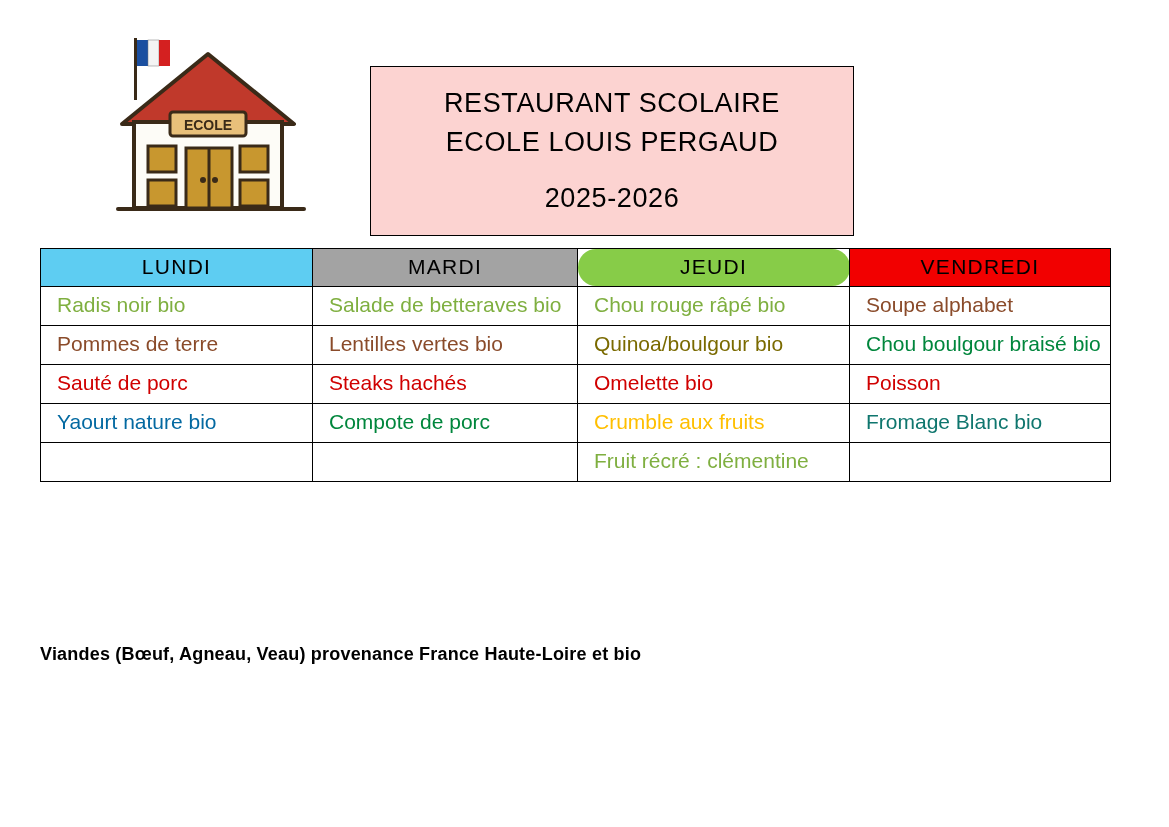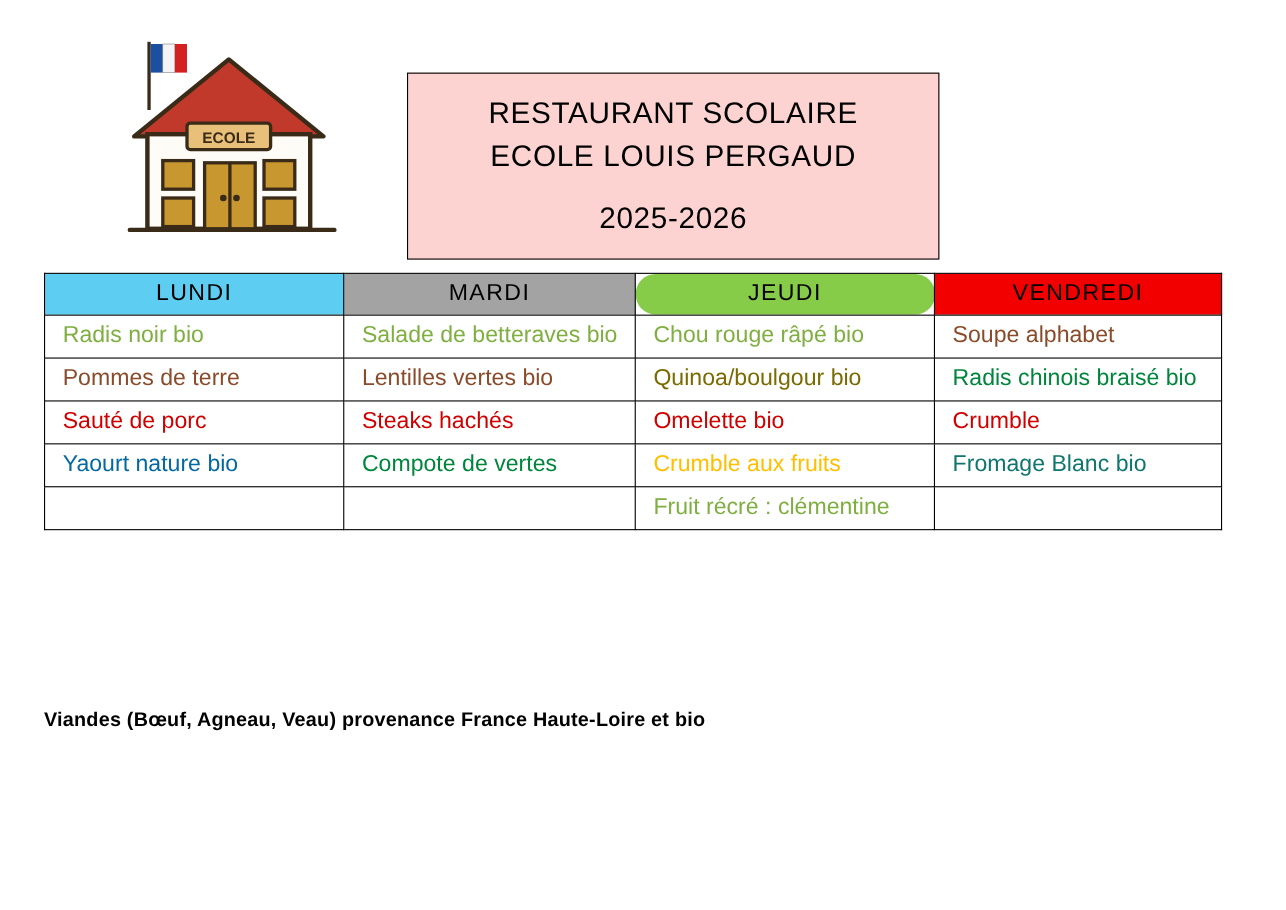--- a/index.html
+++ b/index.html
@@ -159,31 +159,31 @@
     <tr>
       <td style="color: rgb(127, 175, 64);">Radis noir bio</td>
       <td style="color: rgb(127, 175, 64);">Salade de betteraves bio</td>
       <td style="color: rgb(127, 175, 64);">Chou rouge râpé bio</td>
       <td style="color: rgb(138, 75, 42);">Soupe alphabet</td>
     </tr>
     <tr>
       <td style="color: rgb(138, 75, 42);">Pommes de terre</td>
       <td style="color: rgb(138, 75, 42);">Lentilles vertes bio</td>
       <td style="color: rgb(122, 106, 0);">Quinoa/boulgour bio</td>
-      <td style="color: rgb(0, 134, 60);">Radis chinois braisé bio</td>
+      <td style="color: rgb(0, 134, 60);">Chou boulgour braisé bio</td>
     </tr>
     <tr>
       <td style="color: rgb(208, 0, 0);">Sauté de porc</td>
       <td style="color: rgb(208, 0, 0);">Steaks hachés</td>
       <td style="color: rgb(208, 0, 0);">Omelette bio</td>
-      <td style="color: rgb(208, 0, 0);">Crumble</td>
+      <td style="color: rgb(208, 0, 0);">Poisson</td>
     </tr>
     <tr>
       <td style="color: #0369a1;">Yaourt nature bio</td>
-      <td style="color: rgb(0, 134, 60);">Compote de vertes</td>
+      <td style="color: rgb(0, 134, 60);">Compote de porc</td>
       <td style="color: rgb(255, 191, 0);">Crumble aux fruits</td>
       <td style="color: #0f766e;">Fromage Blanc bio</td>
     </tr>
     <tr>
       <td style="color: rgb(0, 0, 0);"></td>
       <td style="color: rgb(0, 0, 0);"></td>
       <td style="color: rgb(127, 175, 64);">Fruit récré : clémentine</td>
       <td style="color: rgb(0, 0, 0);"></td>
     </tr>
   </tbody>

